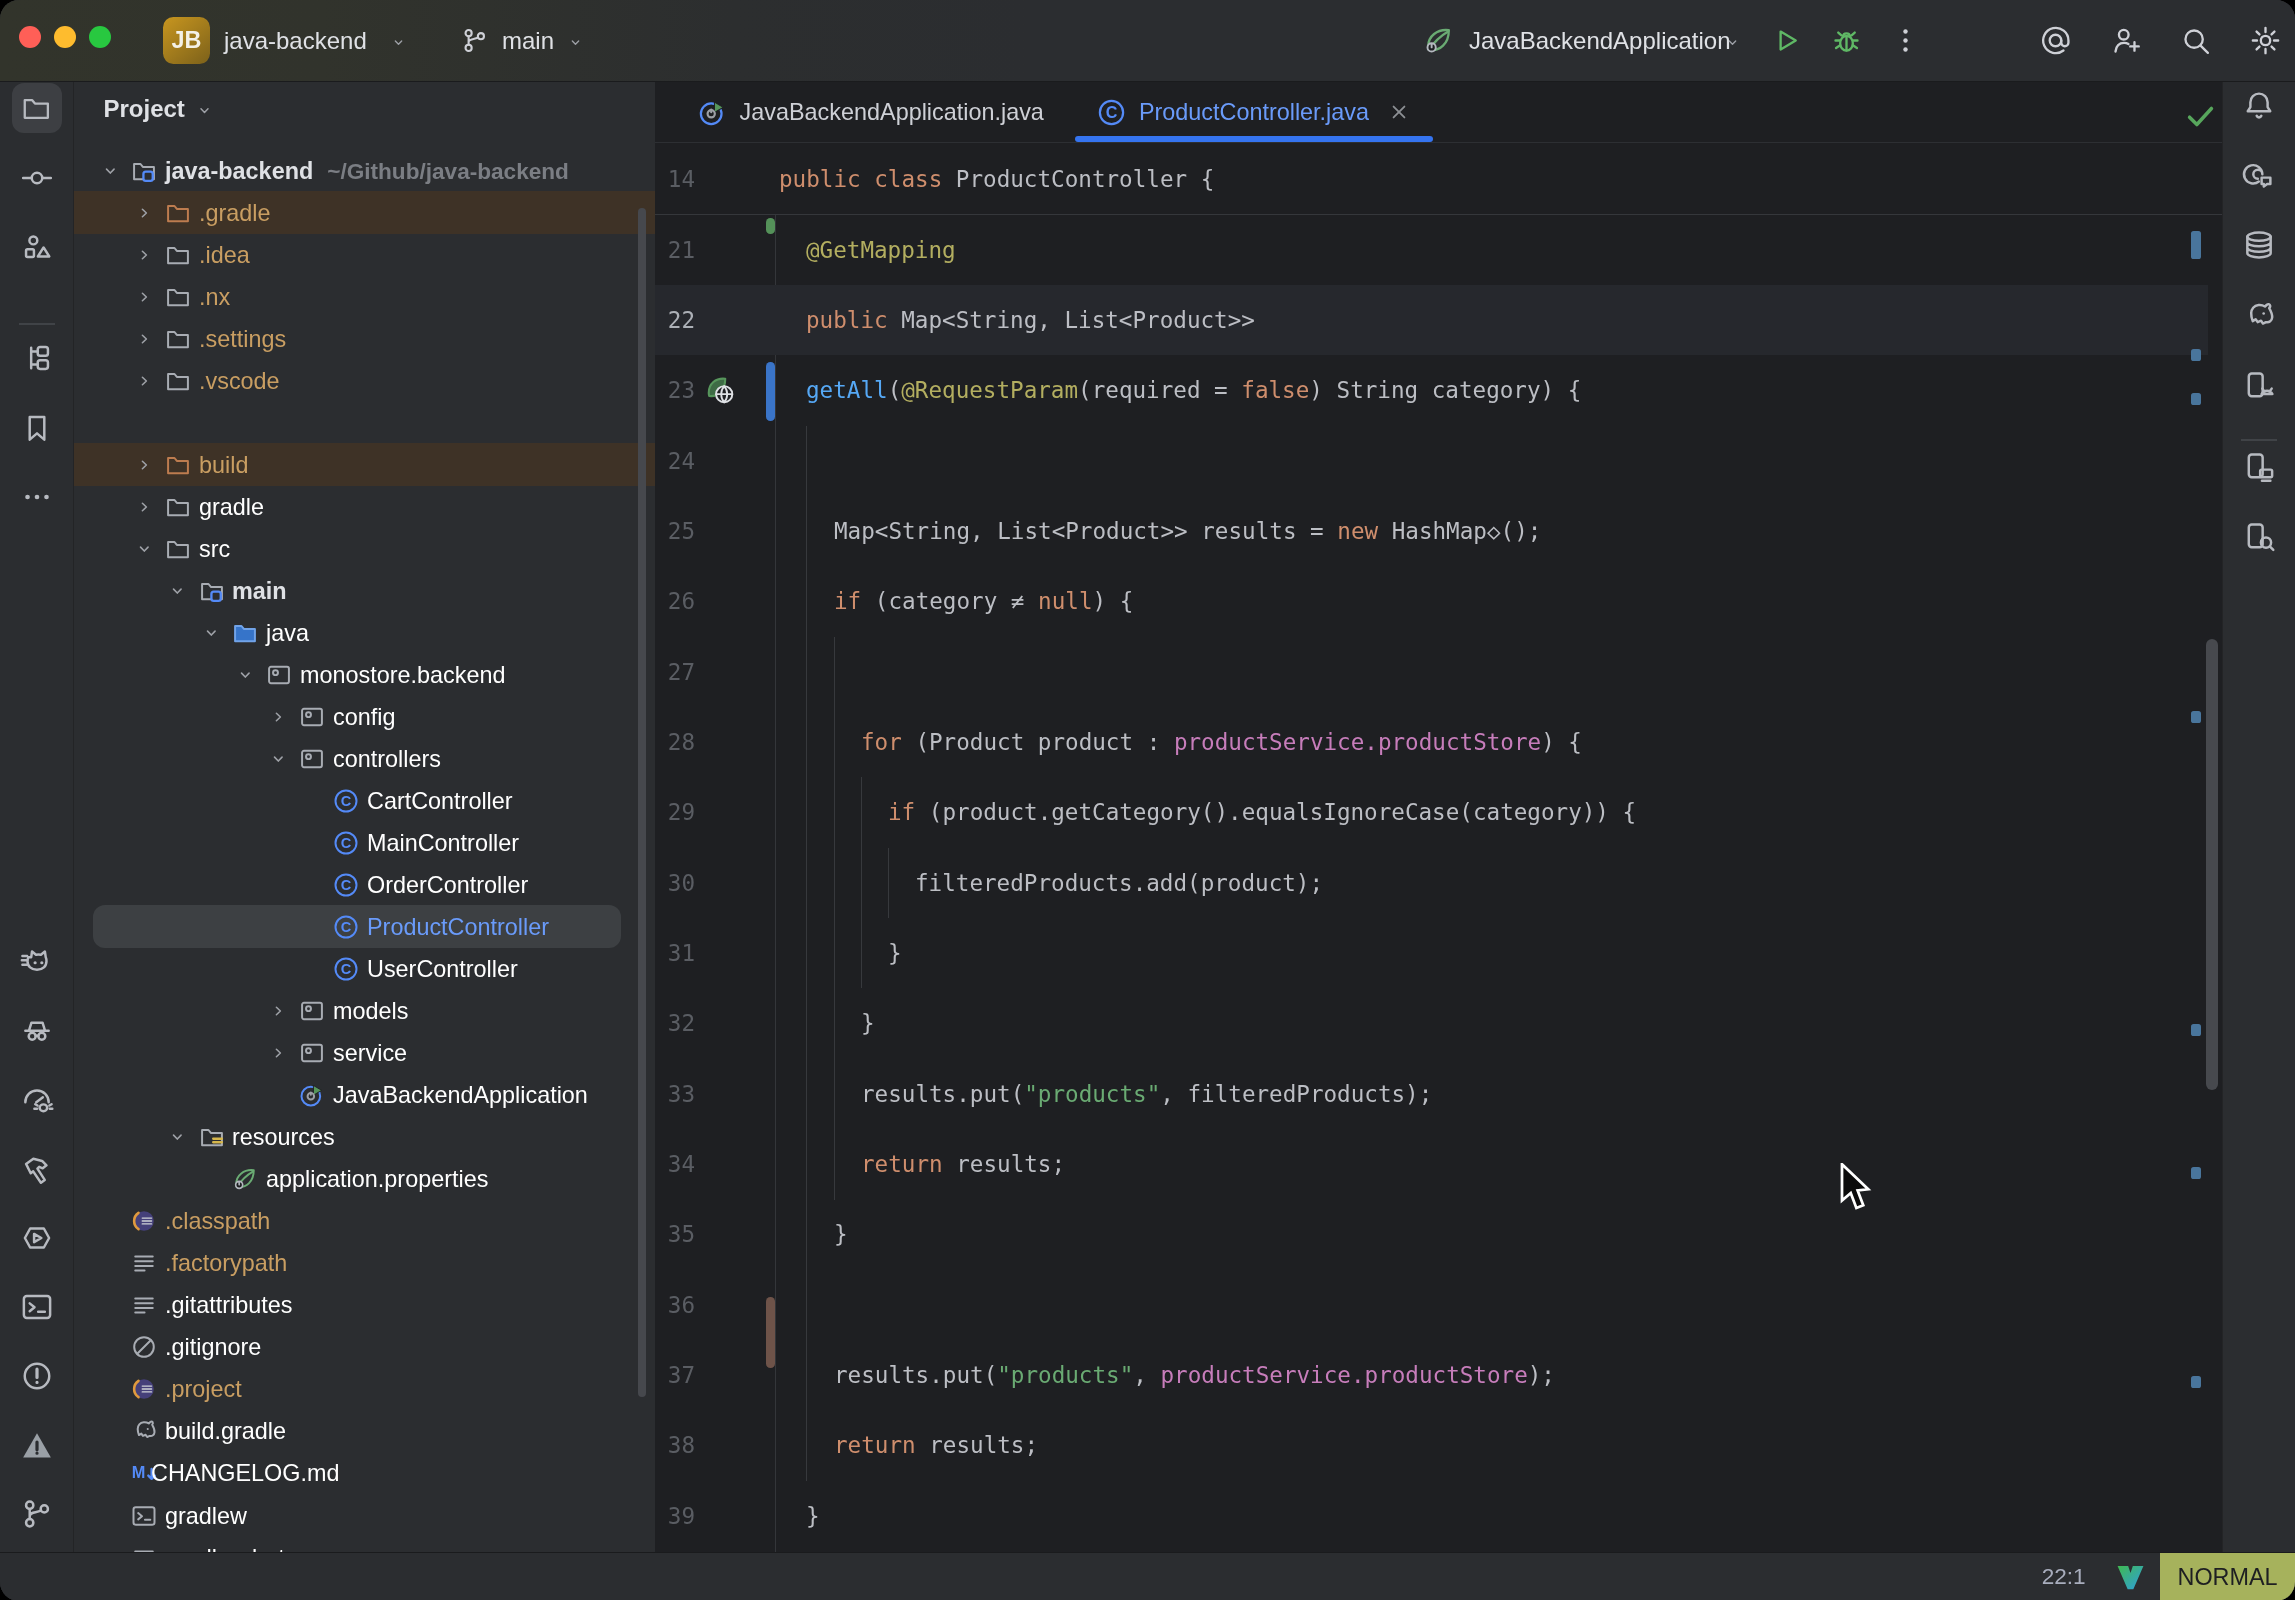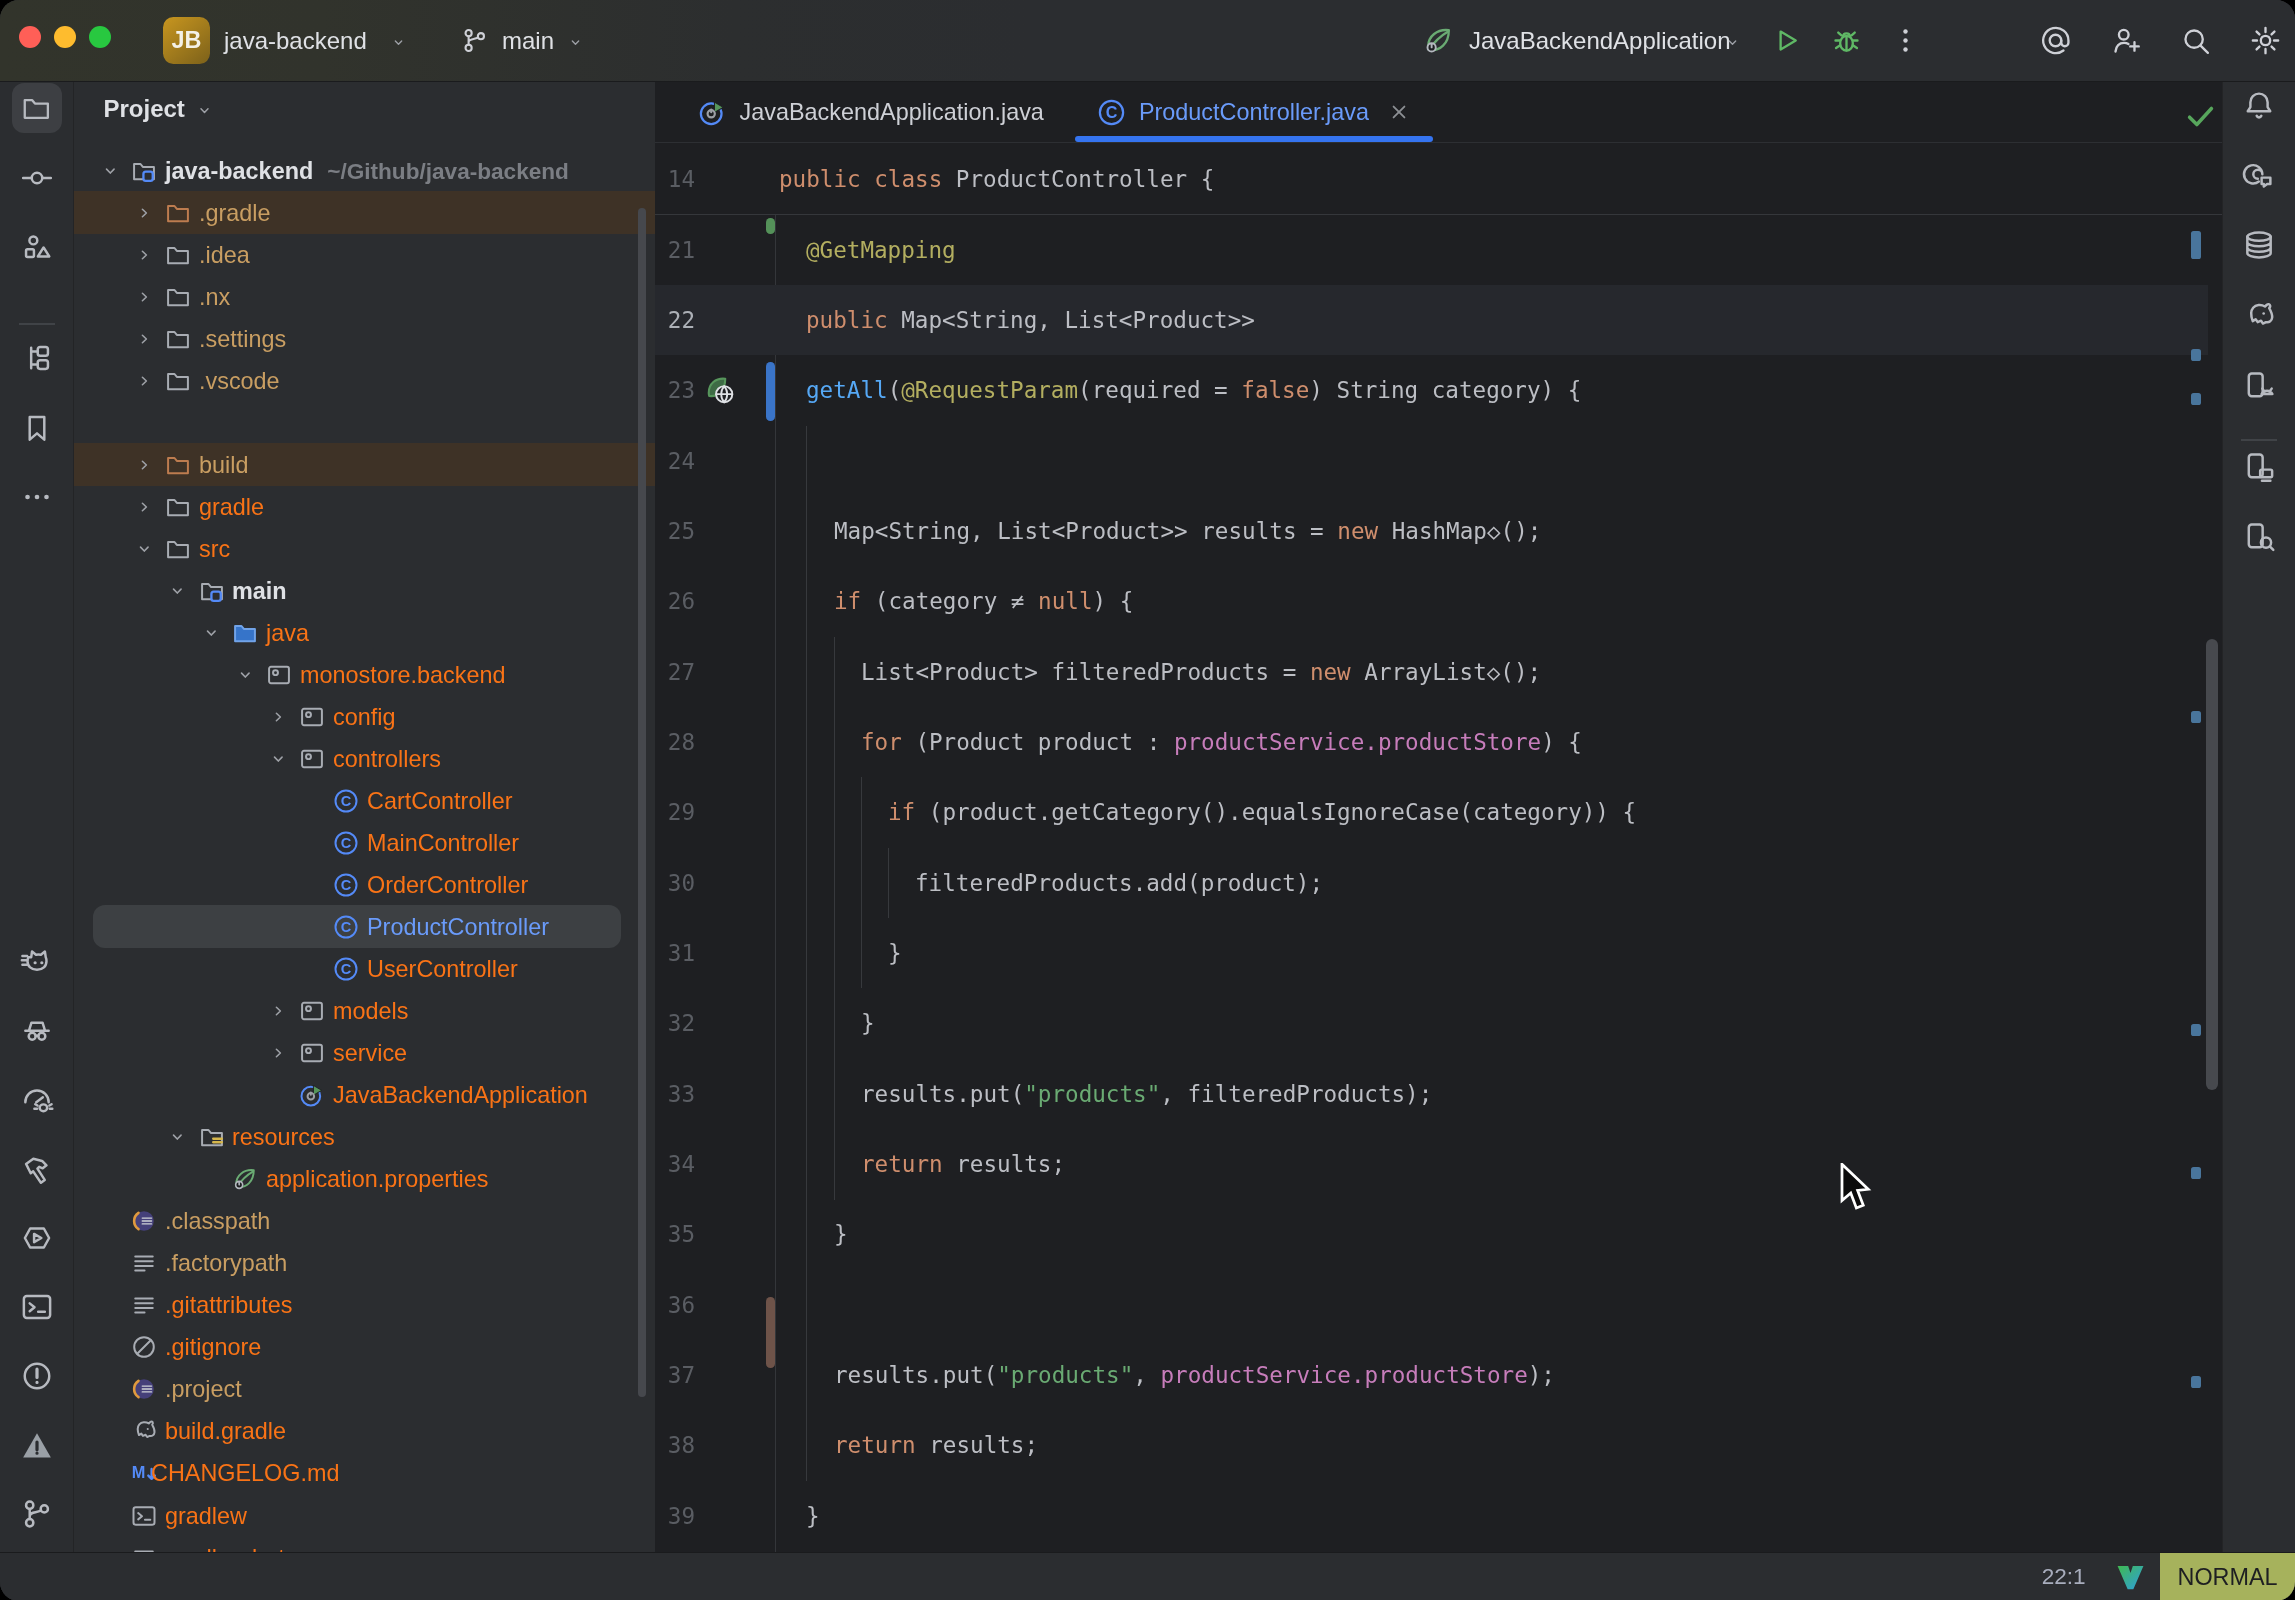--- a/index.html
+++ b/index.html
@@ -33,21 +33,21 @@
   .tree-head{position:absolute;left:29.5px;top:7px;height:40px;display:flex;align-items:center;gap:8.7px;
     font-size:24px;font-weight:700;color:#dfe1e5;}
   .tree-head .hc{width:21px;height:21px;color:#9da0a6;margin-top:3.5px;}
   .t-row{position:absolute;left:0;width:582px;height:43px;}
   .t-row .rowbg{position:absolute;left:0;top:0;right:0;bottom:0;}
   .rowbg.brown{background:#3e3226;}
   .rowbg.sel{left:19px;right:35px;background:#3d4043;border-radius:12px;}
   .t-arrow{position:absolute;top:50%;transform:translateY(-50%);width:22.6px;height:22.6px;color:#9da0a6;}
   .t-icon{position:absolute;top:50%;transform:translateY(-50%);width:28px;height:28px;color:#a8acb3;}
   .t-icon.orange{color:#bd7c4f;}
-  .t-label{position:absolute;top:50%;transform:translateY(-50%);font-size:23.4px;color:#f97316;white-space:nowrap;}
+  .t-label{position:absolute;top:50%;transform:translateY(-50%);font-size:23.4px;color:#ffffff;white-space:nowrap;}
   .t-label.orange{color:#c99e62;}
   .t-label.bold{color:#dfe1e5;font-weight:700;}
   .t-label.blue{color:#6a9bfa;}
   .t-sfx{color:#7b7e84;margin-left:14px;font-size:22.6px;}
   .tree-scroll{position:absolute;right:10.4px;top:126px;width:7.8px;height:1189px;border-radius:4.3px;background:#46484d;}
   
   .editor{position:absolute;left:655px;top:82px;width:1871px;height:1470px;background:#1e1f22;overflow:hidden;}
   .tabbar{position:absolute;left:0;top:0;width:100%;height:61px;border-bottom:0.9px solid #2d2f33;display:flex;align-items:stretch;padding-left:15.6px;}
   .tab{position:relative;display:flex;align-items:center;gap:12px;padding:0 26px;font-size:23.4px;color:#ced0d6;}
   .tab .tic{width:31px;height:31px;}
@@ -758,21 +758,20 @@
         <div class="line-row codefont" style="top: 414px;">
           <span class="gnum line-mid">25</span>
           <span class="codetext line-mid" style="left: 179px;"><span class="pl">Map&lt;String, List&lt;Product&gt;&gt; results = </span><span class="kw">new</span><span class="pl"> HashMap◇();</span></span>
         </div>
         <div class="line-row codefont" style="top: 484px;">
           <span class="gnum line-mid">26</span>
           <span class="codetext line-mid" style="left: 179px;"><span class="kw">if</span><span class="pl"> (category </span><span class="op">≠</span><span class="pl"> </span><span class="kw">null</span><span class="pl">) {</span></span>
         </div>
         <div class="line-row codefont" style="top: 555px;">
           <span class="gnum line-mid">27</span>
-          <span class="codetext line-mid" style="left: 206px;"><span class="pl">List&lt;Product&gt; filteredProducts = </span><span class="kw">new</span><span class="pl"> ArrayList◇();</span></span>
         </div>
         <div class="line-row codefont" style="top: 625px;">
           <span class="gnum line-mid">28</span>
           <span class="codetext line-mid" style="left: 206px;"><span class="kw">for</span><span class="pl"> (Product product : </span><span class="fld">productService.productStore</span><span class="pl">) {</span></span>
         </div>
         <div class="line-row codefont" style="top: 695px;">
           <span class="gnum line-mid">29</span>
           <span class="codetext line-mid" style="left: 233px;"><span class="kw">if</span><span class="pl"> (product.getCategory().equalsIgnoreCase(category)) {</span></span>
         </div>
         <div class="line-row codefont" style="top: 766px;">

